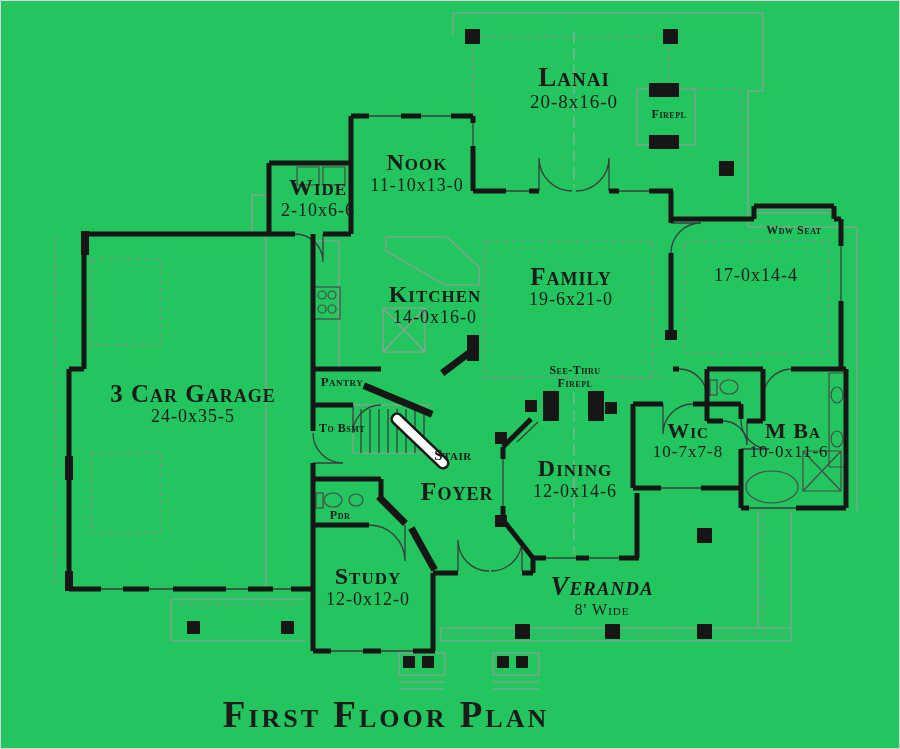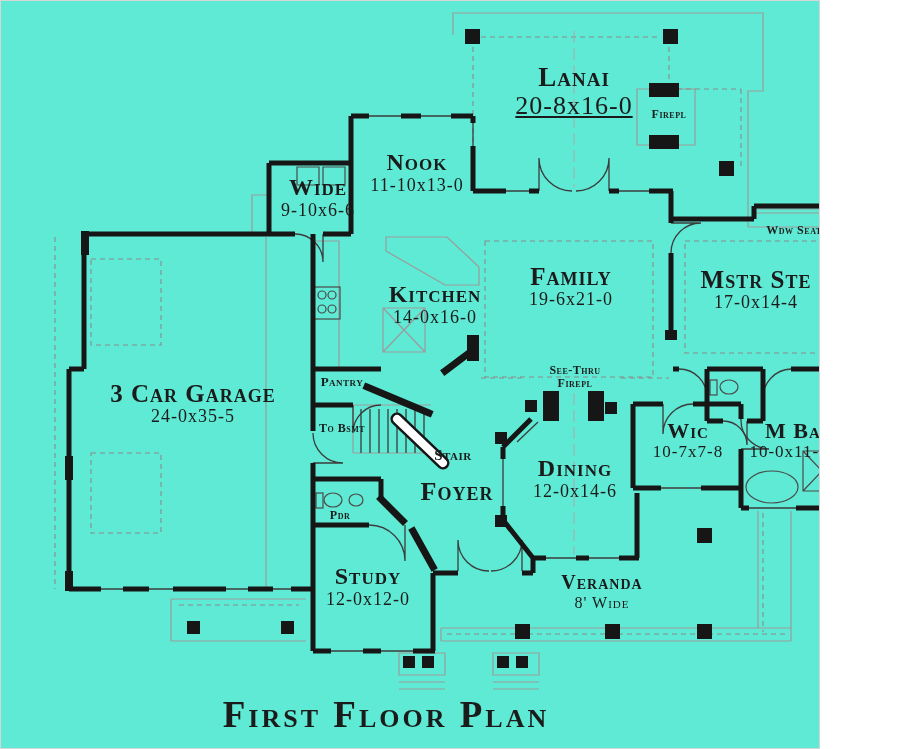--- a/index.html
+++ b/index.html
@@ -1,16 +1,16 @@
 <!DOCTYPE html>
 <html><head>
 <meta charset="utf-8">
 <style>
   html,body{margin:0;padding:0;background:#fff;}
-  #plan{position:relative;width:820px;height:749px;background:#5eead4;
+  #plan{position:relative;width:900px;height:749px;background:#22c55e;
         border:1px solid #d6d6d6;box-sizing:border-box;overflow:hidden;
         font-family:"Liberation Serif", serif;color:#1b1b1b;}
   #plan svg{position:absolute;left:0;top:0;}
   .lbl{position:absolute;transform:translateX(-50%);text-align:center;
        line-height:1.08;white-space:nowrap;color:#1b1b1b;}
   .nm{display:block;font-weight:700;font-variant-caps:small-caps;letter-spacing:1px;}
   .dm{display:block;font-weight:400;letter-spacing:1px;}
   .sub .nm{letter-spacing:0.5px;}
   #title-lbl .nm{letter-spacing:3px;}
 </style>
@@ -132,46 +132,45 @@
     <rect x="186" y="620" width="13" height="13"></rect>
     <rect x="280" y="620" width="13" height="13"></rect>
     <rect x="80" y="230" width="8" height="24"></rect>
         <rect x="64" y="455" width="8" height="24"></rect>
         <rect x="64" y="570" width="8" height="20"></rect>
   </g>
 </svg>
 
 <div class="lbl" style="left:573px;top:62px;">
   <span class="nm" style="font-size:27px;">Lanai</span>
-  <span class="dm" style="font-size:26px;text-decoration:underline;">20-8x16-0</span>
+  <span class="dm" style="font-size:19px;">20-8x16-0</span>
 </div>
 <div class="lbl sub" style="left:668px;top:107px;">
   <span class="nm" style="font-size:12px;">Firepl</span>
 </div>
 <div class="lbl" style="left:416px;top:149px;">
   <span class="nm" style="font-size:24px;">Nook</span>
   <span class="dm" style="font-size:18px;">11-10x13-0</span>
 </div>
 <div class="lbl" style="left:317px;top:174px;">
   <span class="nm" style="font-size:24px;">Wide</span>
-  <span class="dm" style="font-size:18px;">9-10x6-6</span>
+  <span class="dm" style="font-size:18px;">2-10x6-6</span>
 </div>
 <div class="lbl sub" style="left:793px;top:223px;">
   <span class="nm" style="font-size:12px;">Wdw Seat</span>
 </div>
 <div class="lbl" style="left:434px;top:281px;">
   <span class="nm" style="font-size:24px;">Kitchen</span>
   <span class="dm" style="font-size:18px;">14-0x16-0</span>
 </div>
 <div class="lbl" style="left:570px;top:262px;">
   <span class="nm" style="font-size:25px;">Family</span>
   <span class="dm" style="font-size:18px;">19-6x21-0</span>
 </div>
 <div class="lbl" style="left:755px;top:265px;">
-  <span class="nm" style="font-size:25px;">Mstr Ste</span>
   <span class="dm" style="font-size:18px;">17-0x14-4</span>
 </div>
 <div class="lbl" style="left:192px;top:379px;">
   <span class="nm" style="font-size:25px;">3 Car Garage</span>
   <span class="dm" style="font-size:18px;">24-0x35-5</span>
 </div>
 <div class="lbl sub" style="left:341px;top:374px;">
   <span class="nm" style="font-size:13px;">Pantry</span>
 </div>
 <div class="lbl sub" style="left:574px;top:363px;">
@@ -200,20 +199,20 @@
   <span class="nm" style="font-size:26px;">Foyer</span>
 </div>
 <div class="lbl sub" style="left:339px;top:508px;">
   <span class="nm" style="font-size:12px;">Pdr</span>
 </div>
 <div class="lbl" style="left:367px;top:563px;">
   <span class="nm" style="font-size:24px;">Study</span>
   <span class="dm" style="font-size:18px;">12-0x12-0</span>
 </div>
 <div class="lbl" style="left:601px;top:571px;">
-  <span class="nm" style="font-size:20px;">Veranda</span>
+  <span class="nm" style="font-size:27px;font-style:italic;">Veranda</span>
   <span class="nm" style="font-size:16px;font-weight:400;">8' Wide</span>
 </div>
 <div class="lbl" id="title-lbl" style="left:385px;top:694px;">
   <span class="nm" style="font-size:37px;">First Floor Plan</span>
 </div>
 
 </div>
 
 </body></html>

